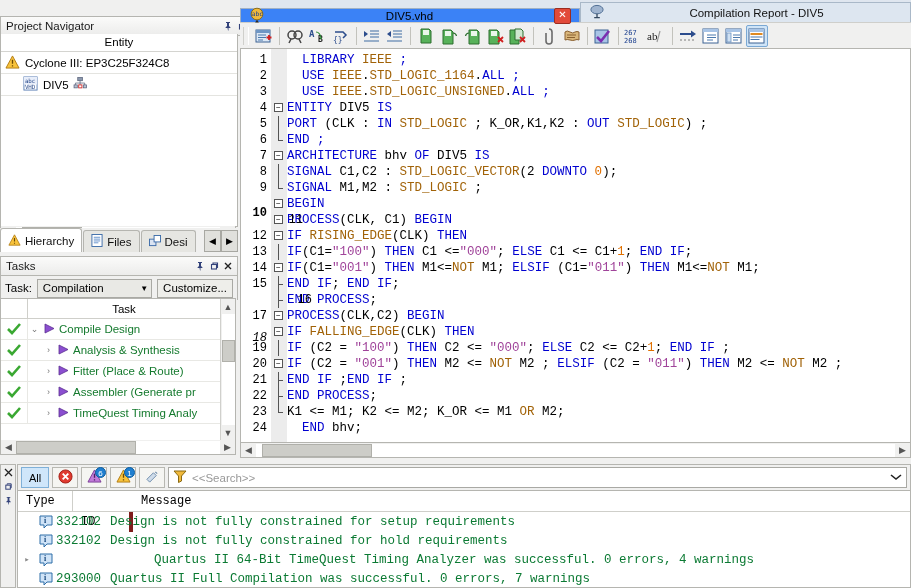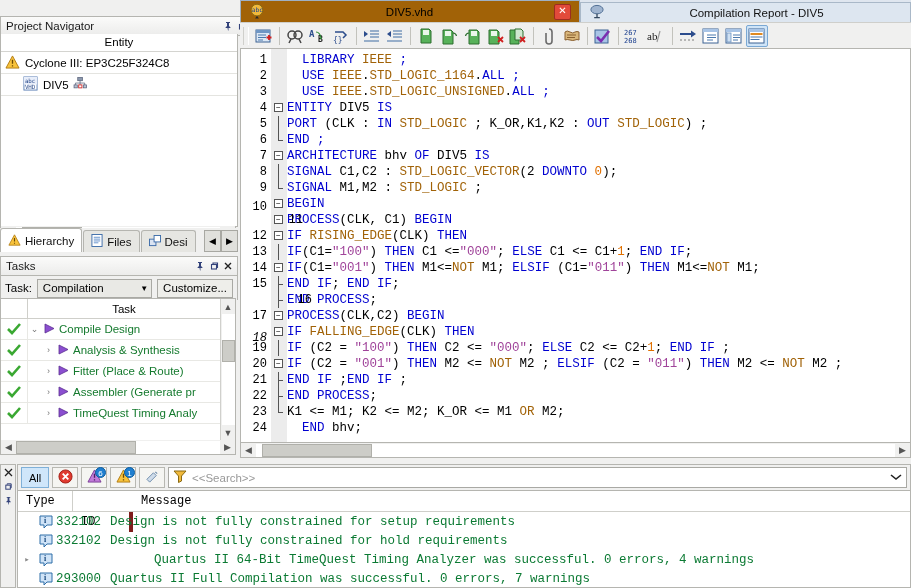--- a/index.html
+++ b/index.html
@@ -109,22 +109,22 @@
     font-size:11.5px;color:#157a2e;white-space:nowrap;
   }
   .tr-chk{width:26px;display:flex;align-items:center;justify-content:center;border-right:1px solid #e8e8e4;height:20px;}
   .tr-body{flex:1;display:flex;align-items:center;gap:3px;overflow:hidden;}
   .chev{width:13px;text-align:center;color:#777;font-size:9px;flex:none;}
 
   
   #editor{position:absolute;left:240px;top:0;width:671px;height:461px;}
   .ed-tabs{height:22px;display:flex;align-items:flex-end;background:#dfe6ef;}
   .ed-tab{
-    height:22px;display:flex;align-items:center;gap:6px;padding:0 8px;
-    font-size:11.5px;background:#a16207;border:1px solid #9fb0c4;border-bottom:none;
+    height:14px;display:flex;align-items:center;gap:6px;padding:0 8px;
+    font-size:11.5px;background:#3b82f6;border:1px solid #9fb0c4;border-bottom:none;
     box-sizing:border-box;
   }
   .ed-tab.inactive{background:#dde6f0;color:#111;border-color:#a9b8c8;height:20px;}
   .ed-tab .tname{flex:1;text-align:center;white-space:nowrap;}
   .closebox{
     width:15px;height:14px;background:#e24a3a;border:1px solid #9c2c20;
     color:#fff;font-size:10px;line-height:12px;text-align:center;border-radius:2px;
   }
   .ed-toolbar{
     height:26px;display:flex;align-items:center;gap:1px;padding:0 3px;
@@ -692,21 +692,21 @@
             <div class="ln" style="top: 83px;">6</div>
             <div class="vline" style="top: 83px; height: 9px;"></div>
             <div class="vtick" style="top: 91px;"></div>
             <div class="ln" style="top: 99px;">7</div>
             <div class="fold" style="top: 102px;">−</div>
             <div class="ln" style="top: 115px;">8</div>
             <div class="vline" style="top: 115px; height: 16px;"></div>
             <div class="ln" style="top: 131px;">9</div>
             <div class="vline" style="top: 131px; height: 9px;"></div>
             <div class="vtick" style="top: 139px;"></div>
-            <div class="ln" style="top: 150px;">10</div>
+            <div class="ln" style="top: 156px; font-weight: bold;">10</div>
             <div class="fold" style="top: 150px;">−</div>
             <div class="ln" style="top: 163px; padding-left: 36px;">11</div>
             <div class="fold" style="top: 166px;">−</div>
             <div class="ln" style="top: 179px;">12</div>
             <div class="fold" style="top: 182px;">−</div>
             <div class="ln" style="top: 195px;">13</div>
             <div class="vline" style="top: 195px; height: 16px;"></div>
             <div class="ln" style="top: 211px;">14</div>
             <div class="fold" style="top: 214px;">−</div>
             <div class="ln" style="top: 227px;">15</div>

